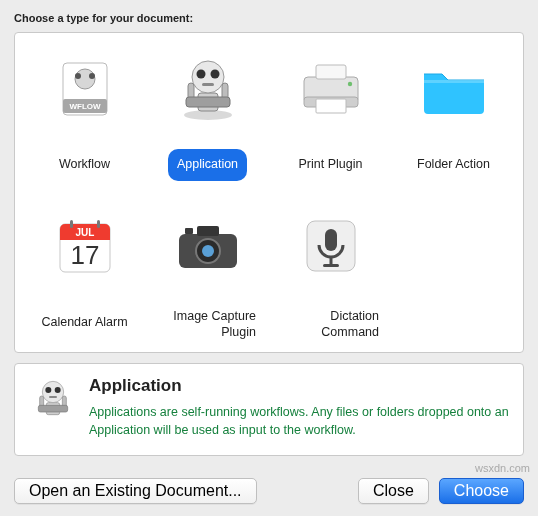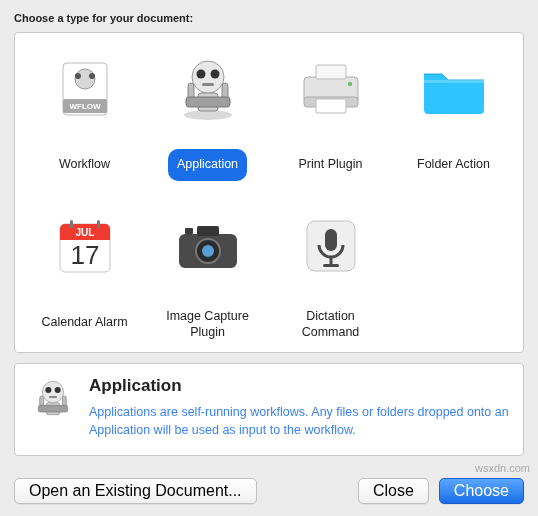--- a/index.html
+++ b/index.html
@@ -40,21 +40,21 @@
     .iconwrap {
       width: 76px;
       height: 76px;
       display: flex;
       align-items: center;
       justify-content: center;
     }
     .cap {
       margin-top: 6px;
       font-size: 12.5px;
-      text-align: center;
+      text-align: right;
       padding: 2px 9px;
       border-radius: 10px;
       line-height: 1.25;
       min-height: 32px;
       display: flex;
       align-items: flex-start;
       justify-content: center;
     }
     .cap.single { align-items: center; }
     .selected .cap {
@@ -67,21 +67,21 @@
       border: 1px solid #c9c9c9;
       border-radius: 4px;
       margin-top: 10px;
       padding: 12px 14px 16px 14px;
       display: flex;
       gap: 12px;
     }
     .desc-icon { flex: 0 0 48px; }
     .desc-body { flex: 1; }
     .desc-title { font-size: 17px; font-weight: 700; margin-bottom: 8px; }
-    .desc-text { font-size: 12.5px; line-height: 1.4; color: #3b82f6; }
+    .desc-text { font-size: 12.5px; line-height: 1.4; color: #15803d; }
     
     .footer {
       display: flex;
       align-items: center;
       margin-top: 22px;
       gap: 10px;
     }
     .spacer { flex: 1; }
     .btn {
       font-size: 16px;

